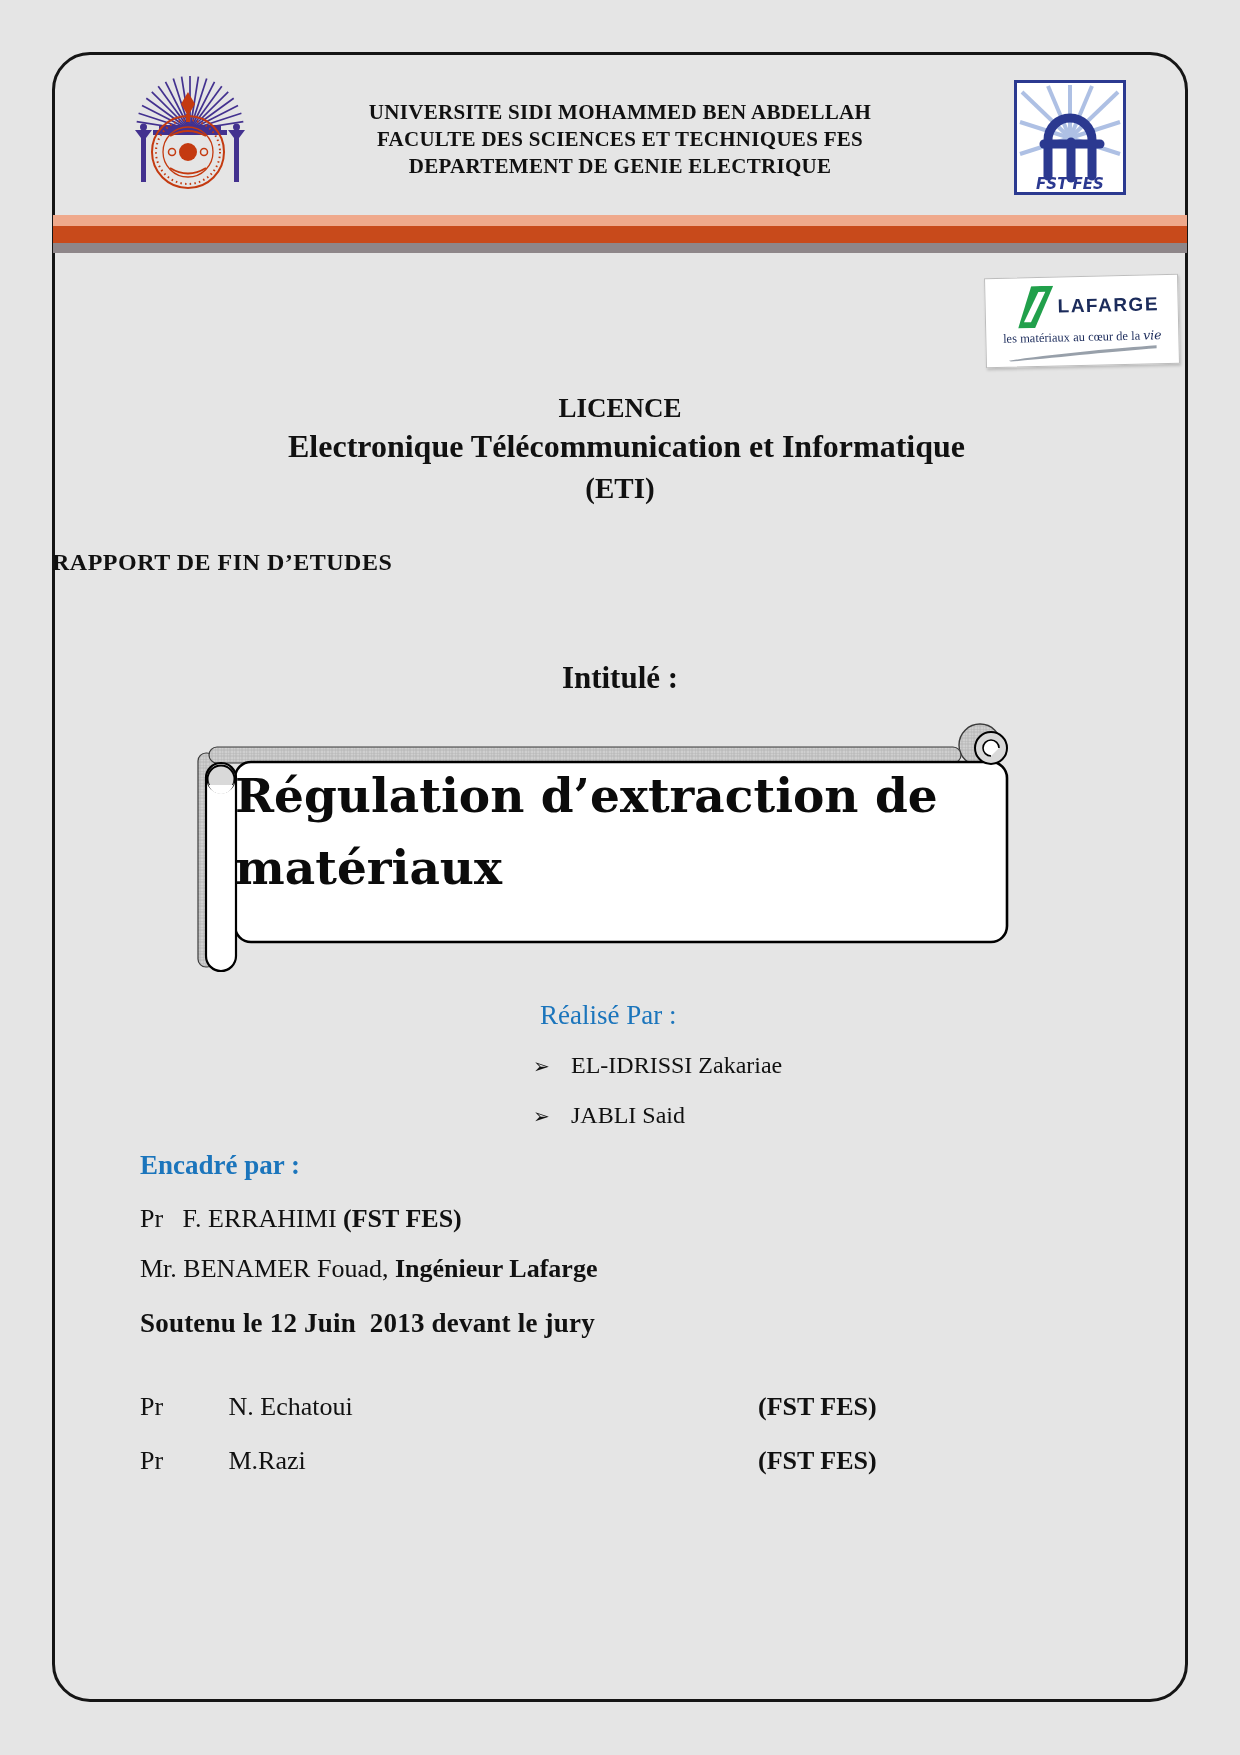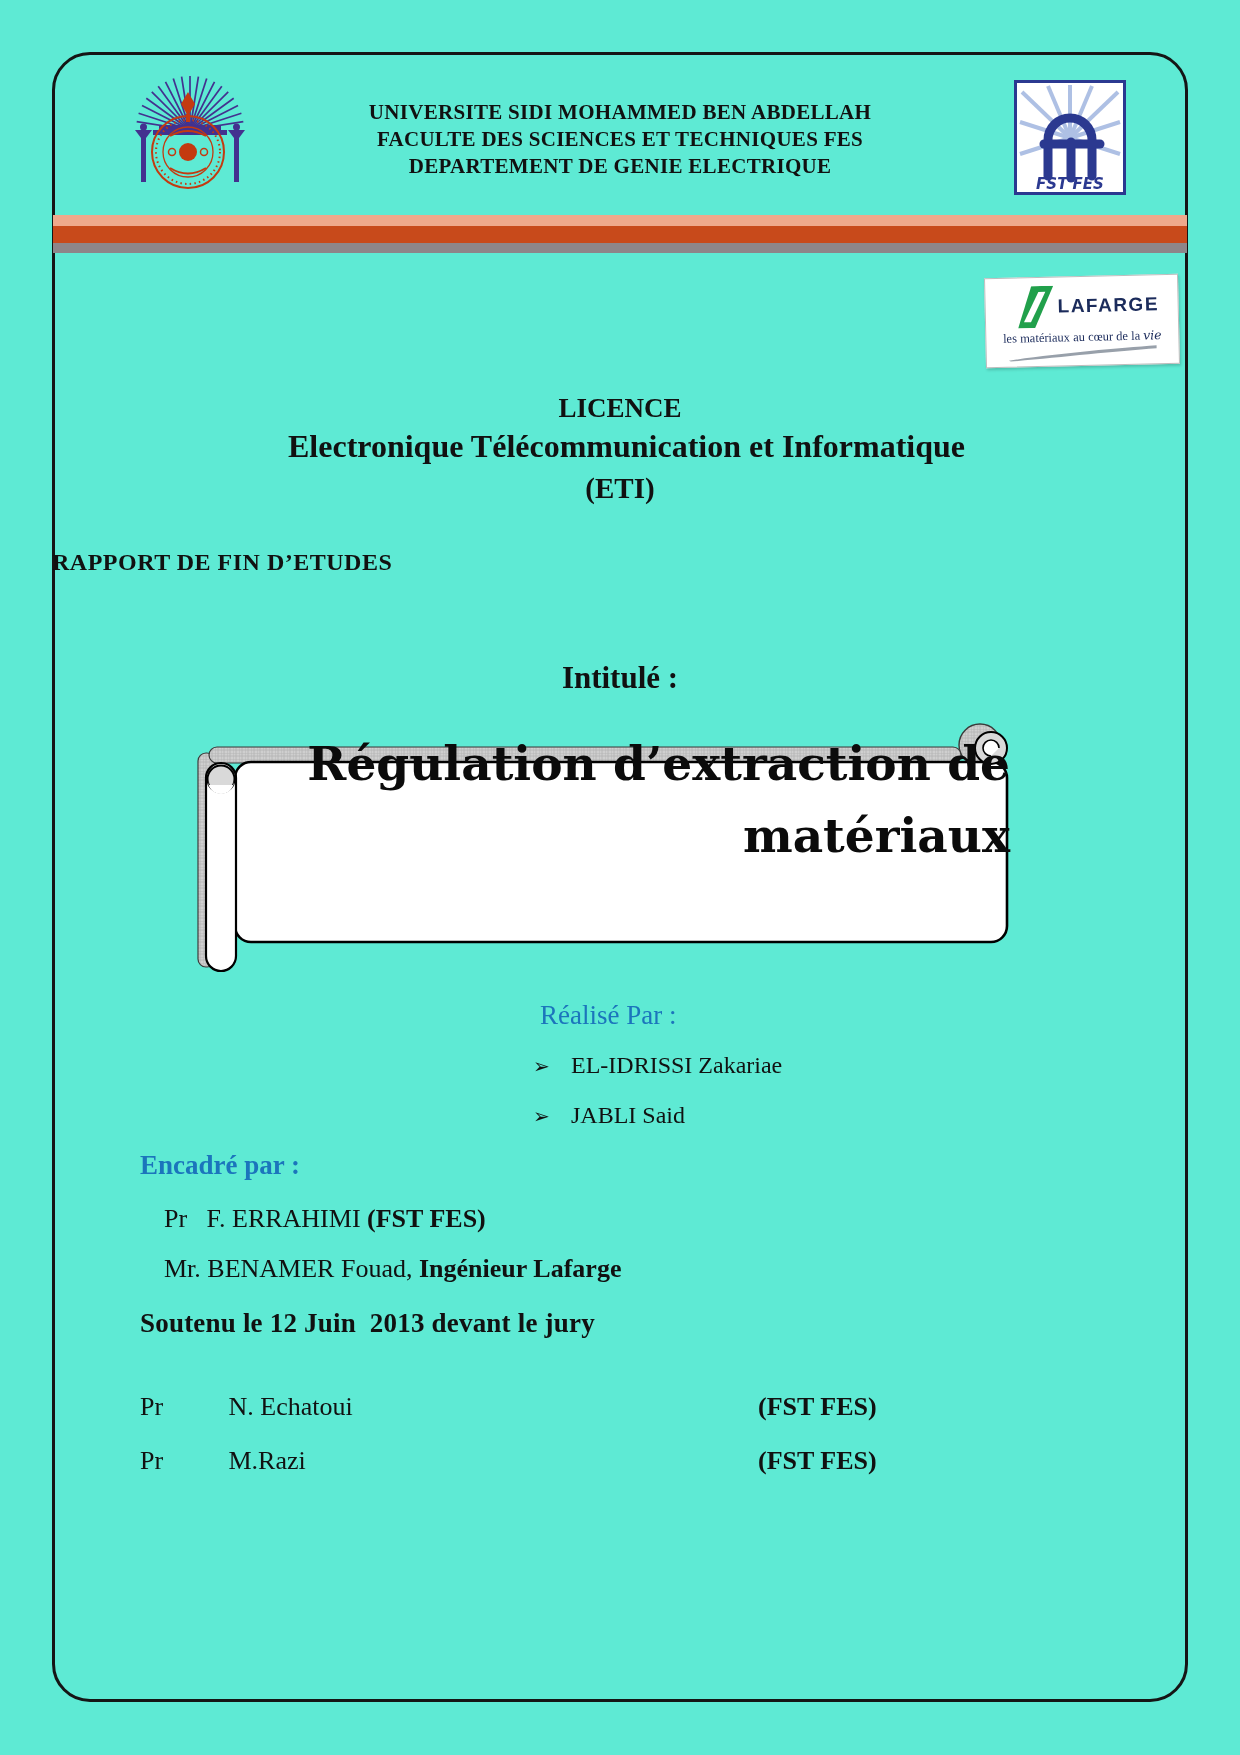--- a/index.html
+++ b/index.html
@@ -1,16 +1,16 @@
 <!DOCTYPE html>
 <html><head>
 <meta charset="utf-8">
 <style>
   html,body{margin:0;padding:0;background:#ffffff;}
-  .page{position:relative;width:1240px;height:1755px;background:#5eead4;
+  .page{position:relative;width:1240px;height:1755px;background:#e5e5e5;
         font-family:"Liberation Serif",serif;color:#111;overflow:hidden;}
   .page-border{position:absolute;left:52px;top:52px;width:1130px;height:1644px;
         border:3px solid #151515;border-radius:38px;}
   
   .usmba{position:absolute;left:125px;top:72px;width:130px;height:120px;}
   .header-text{position:absolute;left:270px;top:99px;width:700px;text-align:center;
         font-weight:bold;font-size:21px;line-height:27px;letter-spacing:.3px;}
   .fstlogo{position:absolute;left:1014px;top:80px;width:112px;height:115px;}
   
   .bar{position:absolute;left:53px;top:215px;width:1134px;height:38px;}
@@ -30,30 +30,30 @@
   .program{position:absolute;left:52px;top:390px;width:1136px;text-align:center;font-weight:bold;}
   .program .deg{font-size:27px;line-height:36px;}
   .program .spec{font-size:32px;line-height:40px;margin-left:13px;}
   .program .abbr{font-size:29px;line-height:44px;}
   .report{position:absolute;left:52px;top:549px;width:1136px;text-align:left;
         font-weight:bold;font-size:24px;letter-spacing:.5px;}
   .intitule{position:absolute;left:52px;top:660px;width:1136px;text-align:center;
         font-weight:bold;font-size:31px;}
   
   .scroll{position:absolute;left:185px;top:705px;width:835px;height:290px;}
-  .title-text{position:absolute;left:235px;top:728px;width:775px;text-align:right;
+  .title-text{position:absolute;left:235px;top:760px;width:775px;text-align:left;
         font-family:"DejaVu Serif",serif;font-weight:bold;font-size:47px;line-height:72px;color:#0b0b0b;}
   
   .authors-label{position:absolute;left:540px;top:1000px;font-weight:normal;font-size:27px;color:#1B75BC;}
   .author-item{position:absolute;left:533px;font-size:24px;display:flex;align-items:baseline;}
   .author-item .blt{font-family:"DejaVu Sans",sans-serif;font-size:20px;width:38px;color:#111;}
   .a1{top:1052px;} .a2{top:1102px;}
   
   .encadre-label{position:absolute;left:140px;top:1150px;font-weight:bold;font-size:27px;color:#1B75BC;}
-  .sup{position:absolute;left:140px;font-size:26px;margin-left:24px;}
+  .sup{position:absolute;left:140px;font-size:26px;}
   .s1{top:1204px;} .s2{top:1254px;}
   .soutenu{position:absolute;left:140px;top:1308px;font-weight:bold;font-size:27px;letter-spacing:.2px;}
   .jury{position:absolute;left:140px;width:900px;font-size:26px;}
   .jury .jt{display:inline-block;width:82px;}
   .jury .ja{position:absolute;left:618px;font-weight:bold;}
   .j1{top:1392px;} .j2{top:1446px;}
   .year{position:absolute;left:52px;top:1556px;width:1136px;text-align:center;
         font-weight:bold;font-size:26px;}
 </style>
 </head>

